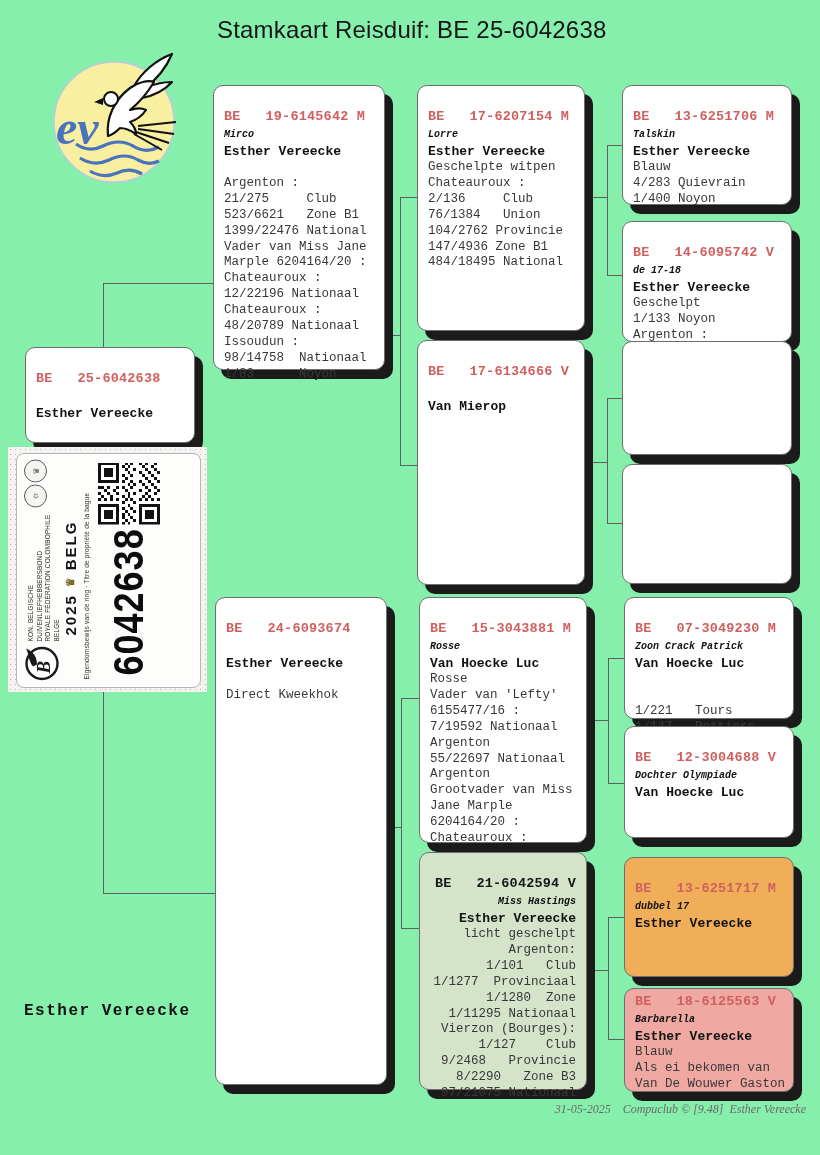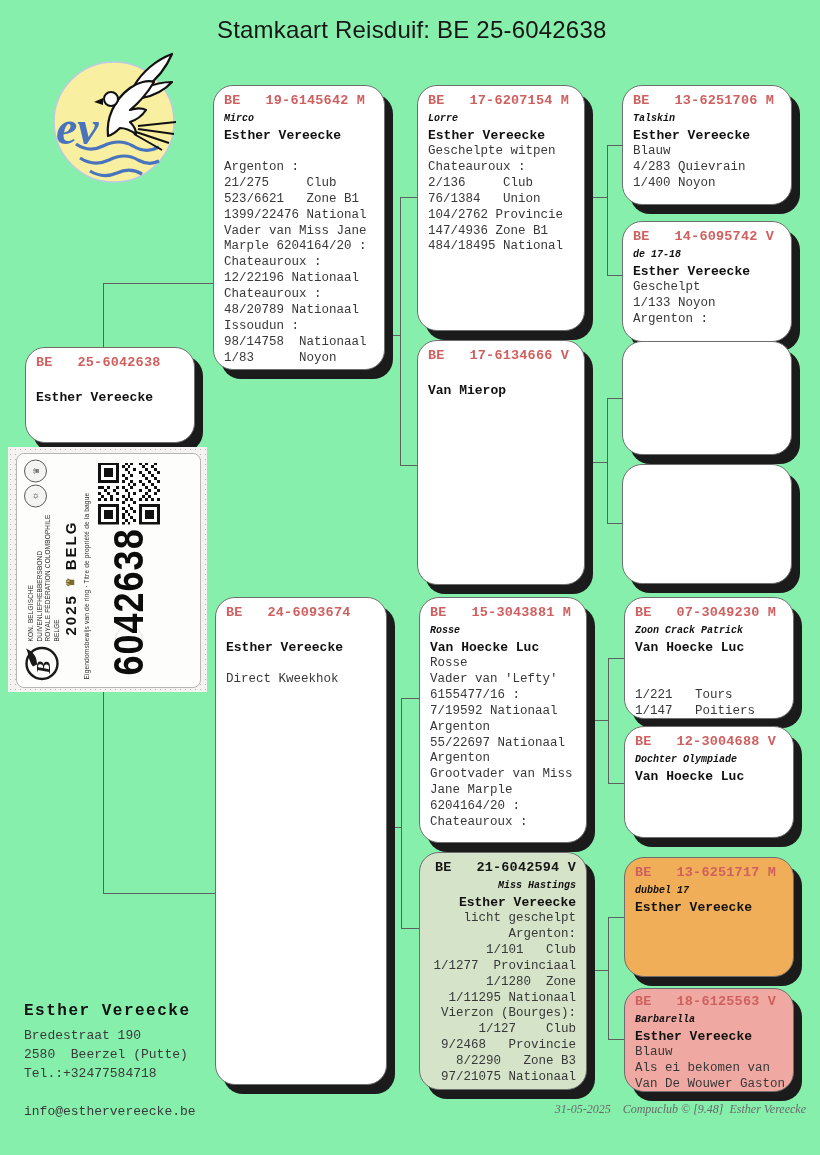--- a/index.html
+++ b/index.html
@@ -3,22 +3,22 @@
 <meta charset="utf-8">
 <style>
   html,body{margin:0;padding:0;background:#ffffff;}
   .page{position:relative;width:820px;height:1155px;background:#86efac;overflow:hidden;
         font-family:"Liberation Mono",monospace;color:#1d1d1d;}
 
   .title{position:absolute;left:217px;top:16px;
          font-family:"Liberation Sans",sans-serif;font-size:24px;color:#161616;letter-spacing:0.2px;}
 
   
-  .pbox{position:absolute;background:#fff;border:1.3px solid #6e6e6e;border-radius:20px;
-        box-shadow:8px 9px 0 0 #1b1b1b;padding:6px 10px;box-sizing:border-box;z-index:2;}
+  .pbox{position:absolute;background:#fff;border:1.3px solid #6e6e6e;border-radius:10px;
+        box-shadow:8px 9px 0 0 #1b1b1b;padding:22px 10px;box-sizing:border-box;z-index:2;}
   .ring{font-weight:bold;font-size:13.5px;line-height:18px;color:#d05f5f;white-space:pre;letter-spacing:0.2px;}
   .ring-dark{color:#161616;}
   .pname{font-weight:bold;font-style:italic;font-size:10px;line-height:17px;min-height:17px;color:#111;white-space:pre;}
   .powner{font-weight:bold;font-size:13px;line-height:17px;min-height:17px;color:#111;white-space:pre;}
   .plines{font-size:12.5px;line-height:15.9px;color:#383838;white-space:pre;}
 
   .box-green{background:#d5e3c9;}
   .box-orange{background:#f0ae58;}
   .box-pink{background:#efa9a2;}
 
@@ -304,22 +304,17 @@
             <path fill="#111" d="M2 2h3v3H2z M16 2h3v3h-3z M2 16h3v3H2z"></path>
             <path fill="#111" d="M8 0h1v1H8z M10 0h1v1h-1z M12 0h1v1h-1z M9 1h1v1H9z M12 1h1v1h-1z M8 2h1v1H8z M11 2h1v1h-1z M10 3h1v1h-1z M12 3h1v1h-1z M8 4h1v1H8z M9 4h1v1H9z M11 5h1v1h-1z M8 6h1v1H8z M10 6h1v1h-1z M12 6h1v1h-1z M0 8h1v1H0z M2 8h1v1H2z M3 8h1v1H3z M5 8h1v1H5z M7 8h1v1H7z M9 8h1v1H9z M12 8h1v1h-1z M14 8h1v1h-1z M16 8h1v1h-1z M19 8h1v1h-1z M1 9h1v1H1z M4 9h1v1H4z M8 9h1v1H8z M11 9h1v1h-1z M15 9h1v1h-1z M18 9h1v1h-1z M20 9h1v1h-1z M0 10h1v1H0z M3 10h1v1H3z M6 10h1v1H6z M9 10h1v1H9z M10 10h1v1h-1z M13 10h1v1h-1z M17 10h1v1h-1z M19 10h1v1h-1z M2 11h1v1H2z M5 11h1v1H5z M8 11h1v1H8z M12 11h1v1h-1z M14 11h1v1h-1z M16 11h1v1h-1z M20 11h1v1h-1z M1 12h1v1H1z M4 12h1v1H4z M7 12h1v1H7z M10 12h1v1h-1z M13 12h1v1h-1z M18 12h1v1h-1z M8 14h1v1H8z M11 14h1v1h-1z M14 14h1v1h-1z M17 14h1v1h-1z M20 14h1v1h-1z M9 15h1v1H9z M13 15h1v1h-1z M16 15h1v1h-1z M19 15h1v1h-1z M8 16h1v1H8z M10 16h1v1h-1z M12 16h1v1h-1z M15 16h1v1h-1z M18 16h1v1h-1z M20 16h1v1h-1z M9 17h1v1H9z M11 17h1v1h-1z M14 17h1v1h-1z M17 17h1v1h-1z M8 18h1v1H8z M13 18h1v1h-1z M16 18h1v1h-1z M19 18h1v1h-1z M10 19h1v1h-1z M12 19h1v1h-1z M15 19h1v1h-1z M18 19h1v1h-1z M20 19h1v1h-1z M8 20h1v1H8z M11 20h1v1h-1z M14 20h1v1h-1z M17 20h1v1h-1z"></path>
           </svg>
         </div>
       </div>
     </div>
   </div>
 
   <div class="owner-block">
     <div class="owner-name">Esther Vereecke</div>
-    <div class="owner-lines">Bredestraat 190
-2580  Beerzel (Putte)
-Tel.:+32477584718
-
-info@esthervereecke.be</div>
   </div>
 
   <div class="footer">31-05-2025    Compuclub © [9.48]  Esther Vereecke</div>
 
 </div>
 
 </body></html>

